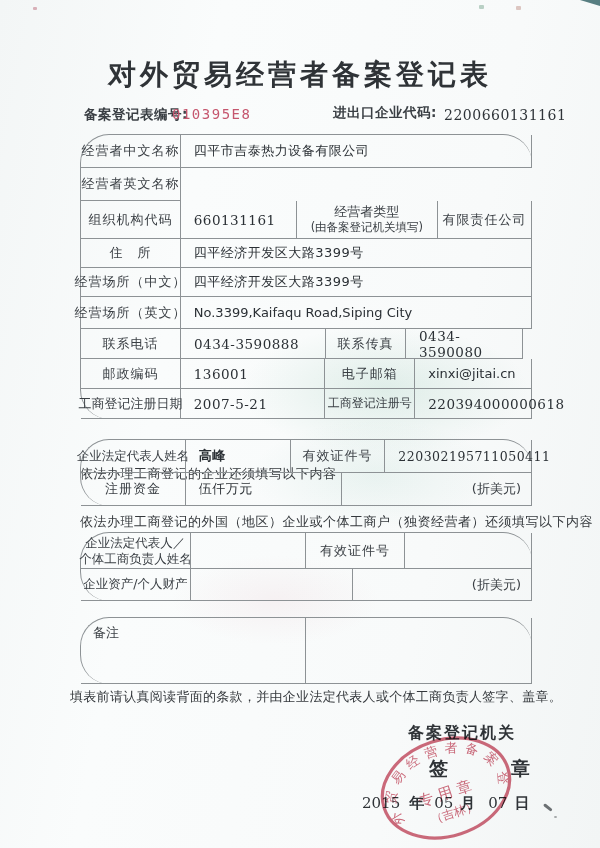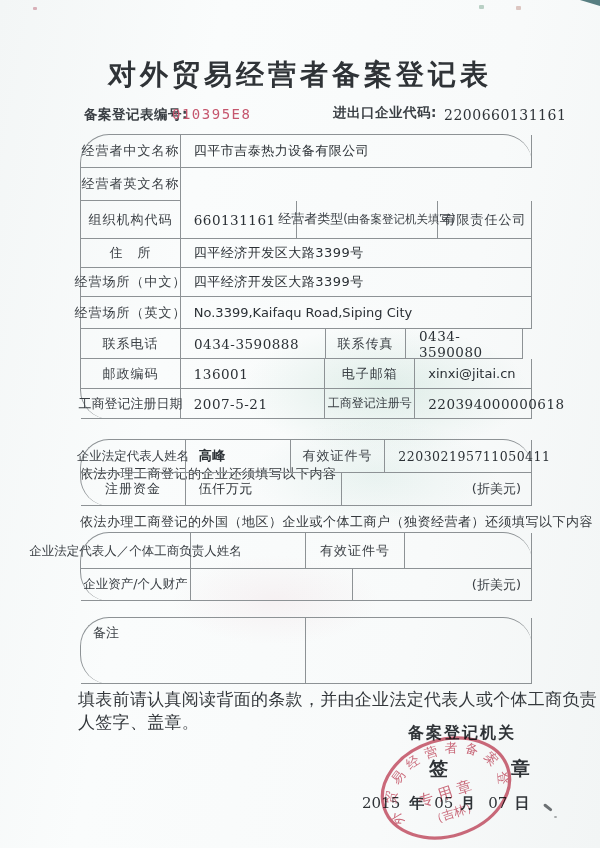--- a/index.html
+++ b/index.html
@@ -41,36 +41,36 @@
   .code-label{ left:333px; top:0; }
   .code-value{ position:absolute; left:444px; top:3px;
     font-family:"DejaVu Serif","Liberation Serif",serif; font-size:14px; letter-spacing:.5px; color:#2e3338; }
 
   .t{ position:absolute; left:80px; width:452px; box-sizing:border-box;
     border-top:1px solid var(--bc); border-left:1px solid var(--bc);border-radius:29px; }
   .r{ display:flex; }
   .c{ box-sizing:border-box; border-right:1px solid var(--bc); border-bottom:1px solid var(--bc);
     display:flex; align-items:center; font-size:13px; color:#3a3f44; min-width:0; }
   .lab{ justify-content:center; text-align:center; letter-spacing:1px; white-space:nowrap; }
-  .lab2l{ flex-direction:row; justify-content:center; line-height:1.25; letter-spacing:0; }
+  .lab2l{ flex-direction:column; justify-content:center; line-height:1.25; letter-spacing:0; }
   .lab2l .sub{ font-size:11.5px; letter-spacing:0; }
   .val{ padding-left:13px; color:#2b3035; letter-spacing:.5px; }
   .num{ font-family:"DejaVu Serif","Liberation Serif",serif; font-size:13.5px; letter-spacing:.5px; }
   .en{ font-size:13px; letter-spacing:0; }
   .note-cell{ justify-content:flex-end; padding-right:10px; }
   .t1{ top:134px; } .t2{ top:439px; } .t3{ top:532px; } .t4{ top:617px; }
   .h33{ height:33px; } .h38{ height:38px; } .h29{ height:29px; } .h32{ height:32px; }
   .h30{ height:30px; } .h36{ height:36px; } .h66{ height:66px; }
 
   .sec-head{ position:absolute; left:80px; font-size:13px; color:#34383c; letter-spacing:.5px; }
   .sh1{ top:421px;margin-top:44px; } .sh2{ top:513px; }
 
   .remarks-label-cell{ align-items:flex-start; justify-content:flex-start; padding:6px 0 0 12px; }
 
-  .footer-note{ position:absolute; left:78px; top:688px; font-size:17px; color:#34383c; letter-spacing:.3px; }
+  .footer-note{ position:absolute; left:70px; top:688px; font-size:13px; color:#34383c; letter-spacing:.3px; }
 
   .authority{ position:absolute; left:408px; top:723px; font-size:16px; font-weight:bold;
     letter-spacing:2px; color:#2f3337; }
   .sign{ position:absolute; left:429px; top:756px; font-size:19px; font-weight:bold;
     letter-spacing:22px; color:#2f3337; }
   .date-line{ position:absolute; left:362px; top:794px; display:flex; align-items:baseline; color:#2f3337; }
   .date-line .dnum{ font-family:"DejaVu Serif","Liberation Serif",serif; font-size:15px; }
   .date-line .dunit{ font-size:15px; font-weight:bold; }
   .dl-g1{ margin-left:9px; } .dl-g2{ margin-left:10px; } .dl-g3{ margin-left:7px; }
   .dl-g4{ margin-left:13px; } .dl-g5{ margin-left:7px; }

